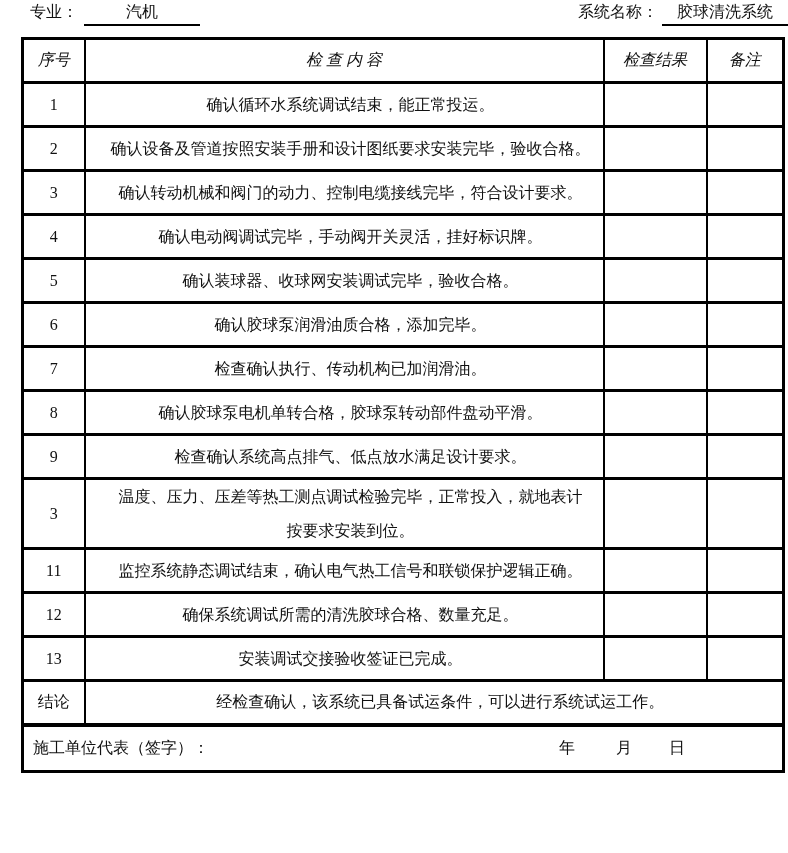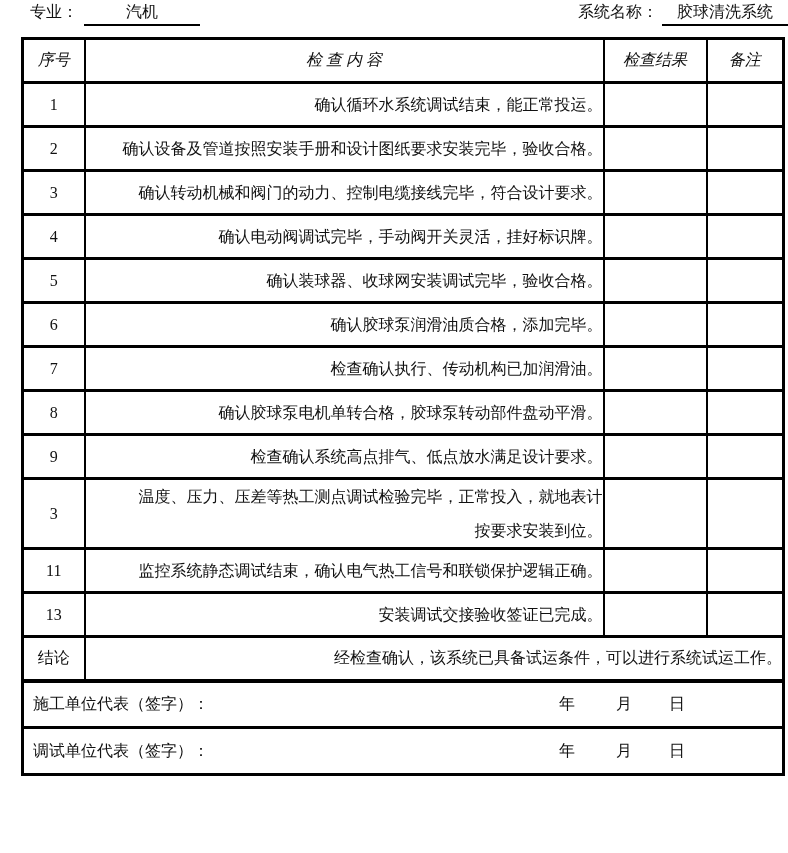--- a/index.html
+++ b/index.html
@@ -46,21 +46,21 @@
     border-left: 2px solid #000;
     border-right: 2px solid #000;
     border-top: 3px solid #000;
     border-bottom: 3px solid #000;
     font-weight: normal;
     vertical-align: middle;
   }
   th { height: 44px; text-align: center; font-style: italic; }
   td.num { height: 44px; text-align: center; }
   td.content {
-    text-align: right;
+    text-align: center;
     padding-left: 13px;
     padding-right: 0;
     white-space: pre-line;
     line-height: 1.5;
   }
   tr.tall td { height: 68px; }
   tr.tall td.content { line-height: 2.1; }
   td.fill { height: 44px; }
 
   tr.sig td {
@@ -166,20 +166,26 @@
     <td class="fill"></td>
     <td class="fill"></td>
   </tr>
   <tr>
     <td class="num">11</td>
     <td class="content">监控系统静态调试结束，确认电气热工信号和联锁保护逻辑正确。</td>
     <td class="fill"></td>
     <td class="fill"></td>
   </tr>
   <tr>
+    <td class="num">12</td>
+    <td class="content">确保系统调试所需的清洗胶球合格、数量充足。</td>
+    <td class="fill"></td>
+    <td class="fill"></td>
+  </tr>
+  <tr>
     <td class="num">13</td>
     <td class="content">安装调试交接验收签证已完成。</td>
     <td class="fill"></td>
     <td class="fill"></td>
   </tr>
 
   <tr>
     <td class="num">结论</td>
     <td class="content" colspan="3">经检查确认，该系统已具备试运条件，可以进行系统试运工作。</td>
   </tr>
@@ -187,24 +193,14 @@
   <tr class="sig sig-first">
     <td colspan="4">
       <div class="sig-line">
         <span class="sig-label">施工单位代表（签字）：</span>
         <span class="date-unit date-year">年</span>
         <span class="date-unit date-month">月</span>
         <span class="date-unit date-day">日</span>
       </div>
     </td>
   </tr>
-  <tr class="sig">
-    <td colspan="4">
-      <div class="sig-line">
-        <span class="sig-label">调试单位代表（签字）：</span>
-        <span class="date-unit date-year">年</span>
-        <span class="date-unit date-month">月</span>
-        <span class="date-unit date-day">日</span>
-      </div>
-    </td>
-  </tr>
 </tbody>
   </table>
 
 </body></html>

